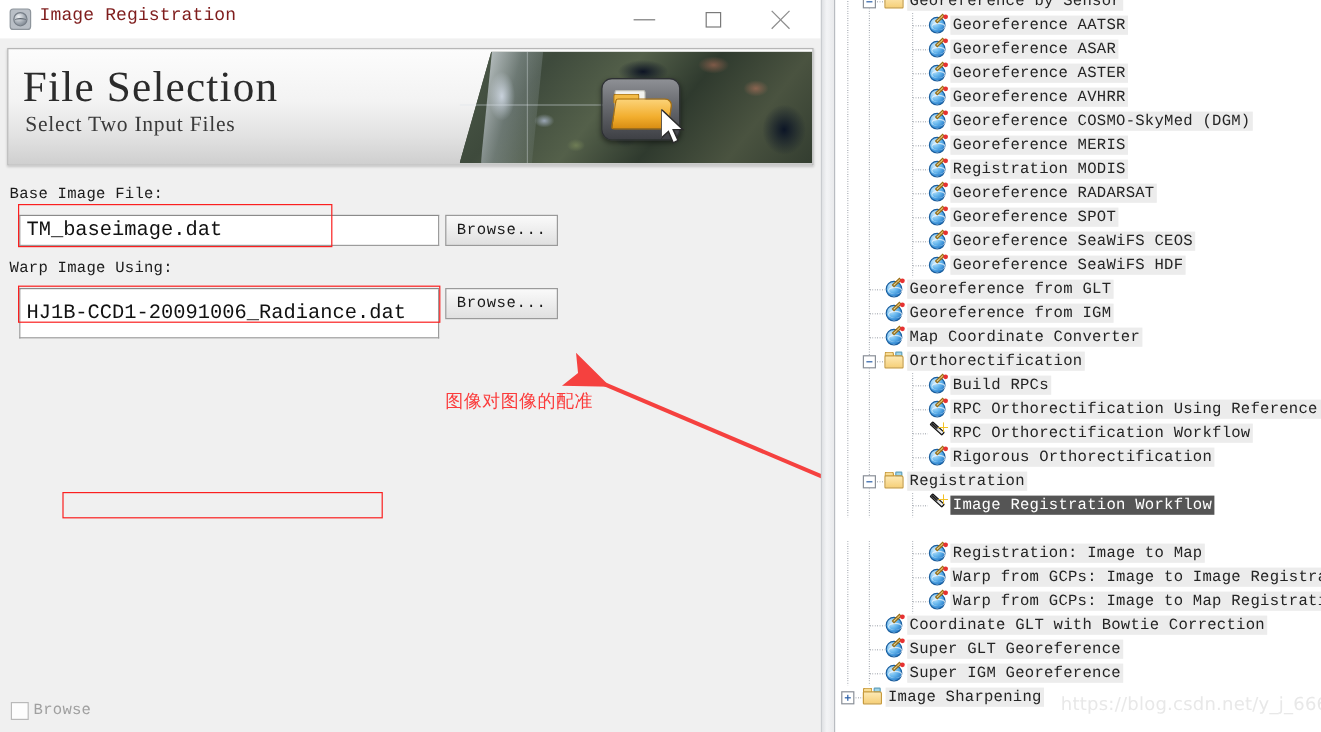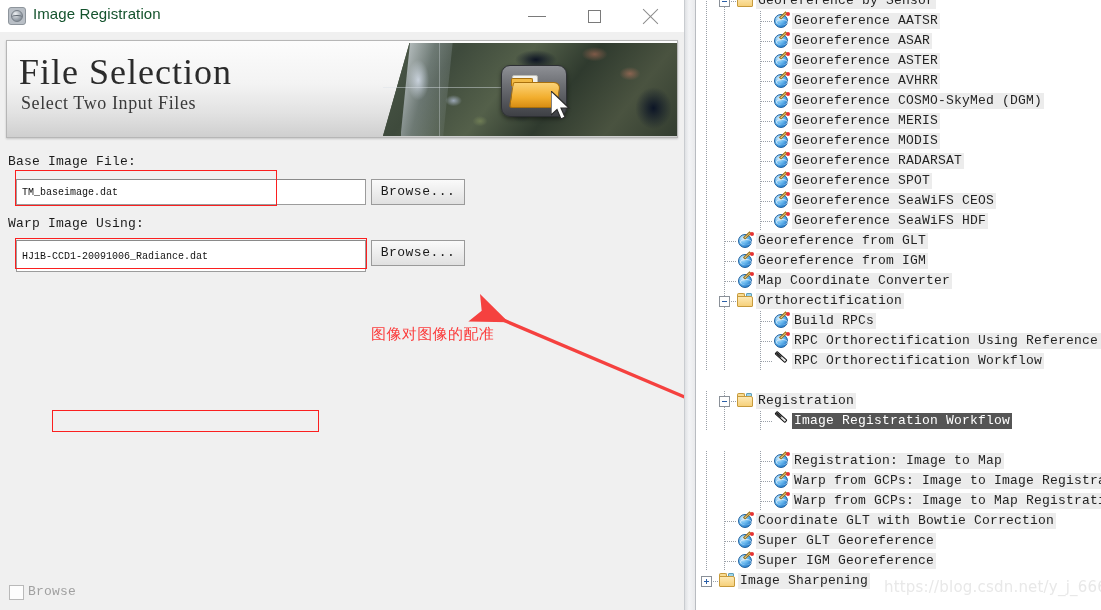--- a/index.html
+++ b/index.html
@@ -31,21 +31,21 @@
     border-radius:50%;
     background:radial-gradient(circle at 35% 30%,#eef1f4 0%,#9aa2ab 60%,#6e7780 100%);
     border:1px solid #767e87;box-sizing:border-box;
   }
   #title-icon .globe:after{
     content:"";position:absolute;left:0px;top:4px;width:10px;height:3px;
     border-top:1px solid #5d666f;border-radius:50%;
   }
   #title-text{
     position:absolute;left:33px;top:5px;
-    font-size:15px;color:#14532d;letter-spacing:.1px;
+    font-size:15px;color:#7f1d1d;letter-spacing:.1px;font-family:Liberation Mono, monospace;
   }
   .wbtn{position:absolute;top:0;width:46px;height:32px;cursor:default;}
   #btn-min{left:514px;}
   #btn-max{left:572px;}
   #btn-close{left:631px;}
   #btn-min:after{
     content:"";position:absolute;left:14px;top:16px;width:18px;height:1px;background:#7a7a7a;
   }
   #btn-max:after{
     content:"";position:absolute;left:16px;top:10px;width:13px;height:13px;
@@ -141,27 +141,27 @@
   }
   #lbl-base{top:154px;}
   #lbl-warp{top:216px;}
   .ftext{
     position:absolute;
     background:#ffffff;
     border:1px solid #9c9c9c;
     border-top-color:#8a8a8a;
     box-sizing:border-box;
     font-family:"Liberation Mono",monospace;
-    font-size:10px;color:#111;
+    font-size:17px;color:#111;
     padding:0 0 0 5px;
     line-height:24px;
     outline:none;
   }
   #in-base{left:16px;top:179px;width:350px;height:26px;}
-  #in-warp{left:16px;top:240px;width:350px;height:32px;}
+  #in-warp{left:16px;top:240px;width:350px;height:42px;}
   .fbtn{
     position:absolute;width:94px;height:26px;
     background:linear-gradient(to bottom,#fafafa,#ececec 55%,#e0e0e0);
     border:1px solid #9a9a9a;box-sizing:border-box;
     font-family:"Liberation Mono",monospace;
     font-size:13px;color:#1a1a1a;
     text-align:center;line-height:24px;letter-spacing:.5px;
     cursor:default;
   }
   #btn-browse1{left:371px;top:179px;}
@@ -465,21 +465,21 @@
       <div class="vline" style="left: 27px;"></div>
       <div class="vline" style="left: 63px;"></div>
       <div class="hline" style="left: 64px; width: 12px;"></div>
       <div class="ico ico-globe" style="left: 76px;">
         <span class="ball"></span>
         <span class="pen">
           <i></i>
         </span>
         <span class="dot"></span>
       </div>
-      <div class="tlabel" style="left: 95px;">Georeference MODIS</div>
+      <div class="tlabel" style="left: 95px;">Registration MODIS</div>
     </div>
     <div class="trow" style="top: 151px;">
       <div class="vline" style="left: 9px;"></div>
       <div class="vline" style="left: 27px;"></div>
       <div class="vline" style="left: 63px;"></div>
       <div class="hline" style="left: 64px; width: 12px;"></div>
       <div class="ico ico-globe" style="left: 76px;">
         <span class="ball"></span>
         <span class="pen">
           <i></i>
@@ -614,20 +614,34 @@
     <div class="trow" style="top: 351px;">
       <div class="vline" style="left: 9px;"></div>
       <div class="vline" style="left: 27px;"></div>
       <div class="vline" style="left: 63px;"></div>
       <div class="hline" style="left: 64px; width: 12px;"></div>
       <div class="ico ico-wand" style="left: 76px;">
         <span class="stick"></span>
         <span class="spark"></span>
       </div>
       <div class="tlabel" style="left: 95px;">RPC Orthorectification Workflow</div>
+    </div>
+    <div class="trow" style="top: 371px;">
+      <div class="vline" style="left: 9px;"></div>
+      <div class="vline" style="left: 27px;"></div>
+      <div class="vline" style="left: 63px;"></div>
+      <div class="hline" style="left: 64px; width: 12px;"></div>
+      <div class="ico ico-globe" style="left: 76px;">
+        <span class="ball"></span>
+        <span class="pen">
+          <i></i>
+        </span>
+        <span class="dot"></span>
+      </div>
+      <div class="tlabel" style="left: 95px;">Rigorous Orthorectification</div>
     </div>
     <div class="trow" style="top: 391px;">
       <div class="vline" style="left: 9px;"></div>
       <div class="vline" style="left: 27px;"></div>
       <div class="hline" style="left: 28px; width: 12px;"></div>
       <div class="exp minus" style="left: 22px;">
         <span class="hbar"></span>
       </div>
       <div class="ico ico-folder" style="left: 40px;">
         <span class="ft"></span>

